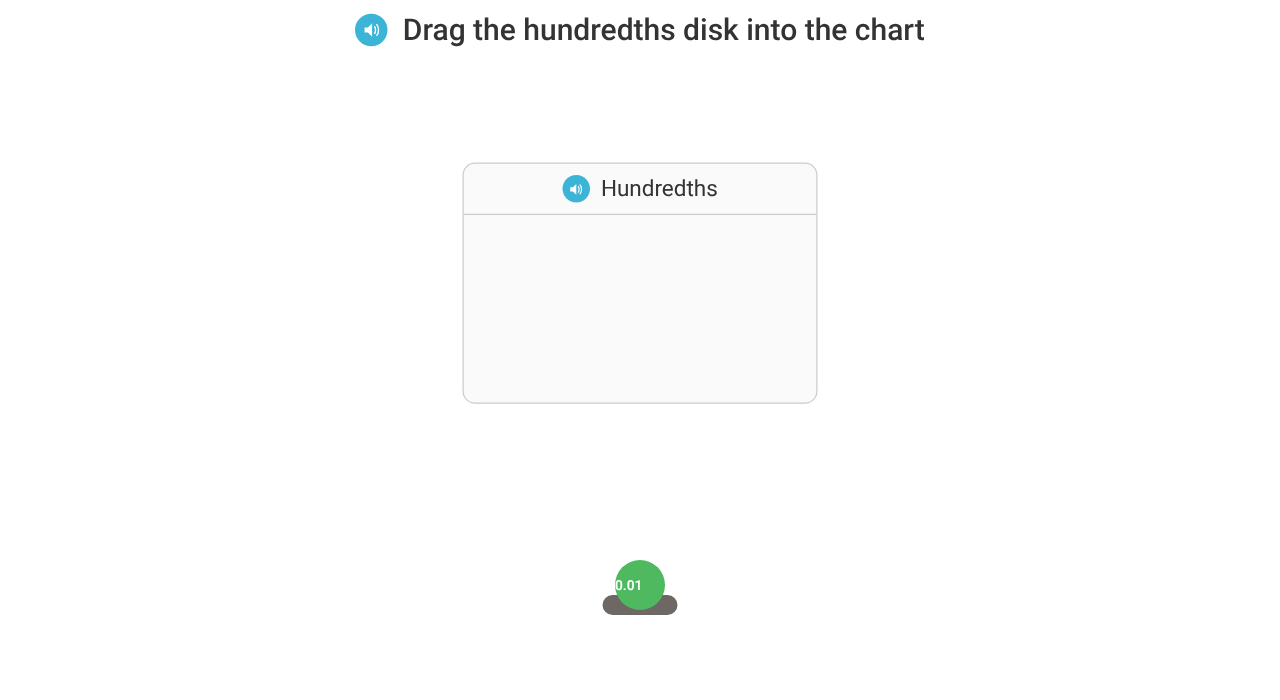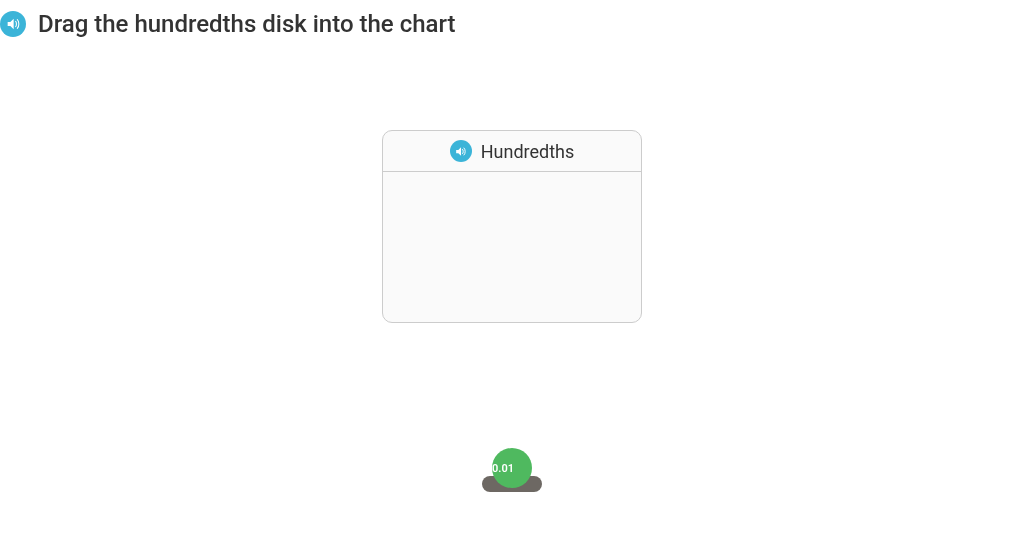--- a/index.html
+++ b/index.html
@@ -9,21 +9,21 @@
       width: 1024px;
       height: 560px;
       font-family: -apple-system, BlinkMacSystemFont, "Segoe UI", Roboto, Helvetica, Arial, sans-serif;
       background: #fff;
       position: relative;
       overflow: hidden;
     }
     .instruction-row {
       display: flex;
       align-items: center;
-      justify-content: flex-start;
+      justify-content: center;
       gap: 12px;
       padding-top: 10px;
     }
     .speaker-btn {
       width: 26px;
       height: 26px;
       border-radius: 50%;
       background: #3bb4d8;
       display: flex;
       align-items: center;
@@ -35,21 +35,21 @@
     .instruction-text {
       font-size: 24px;
       color: #333;
       font-weight: 500;
     }
     .chart-container {
       position: absolute;
       left: 50%;
       top: 130px;
       transform: translateX(-50%);
-      width: 260px;
+      width: 284px;
       border: 1px solid #ccc;
       border-radius: 10px;
       background: #fafafa;
     }
     .chart-header {
       display: flex;
       align-items: center;
       justify-content: center;
       gap: 9px;
       padding: 9px 10px;

